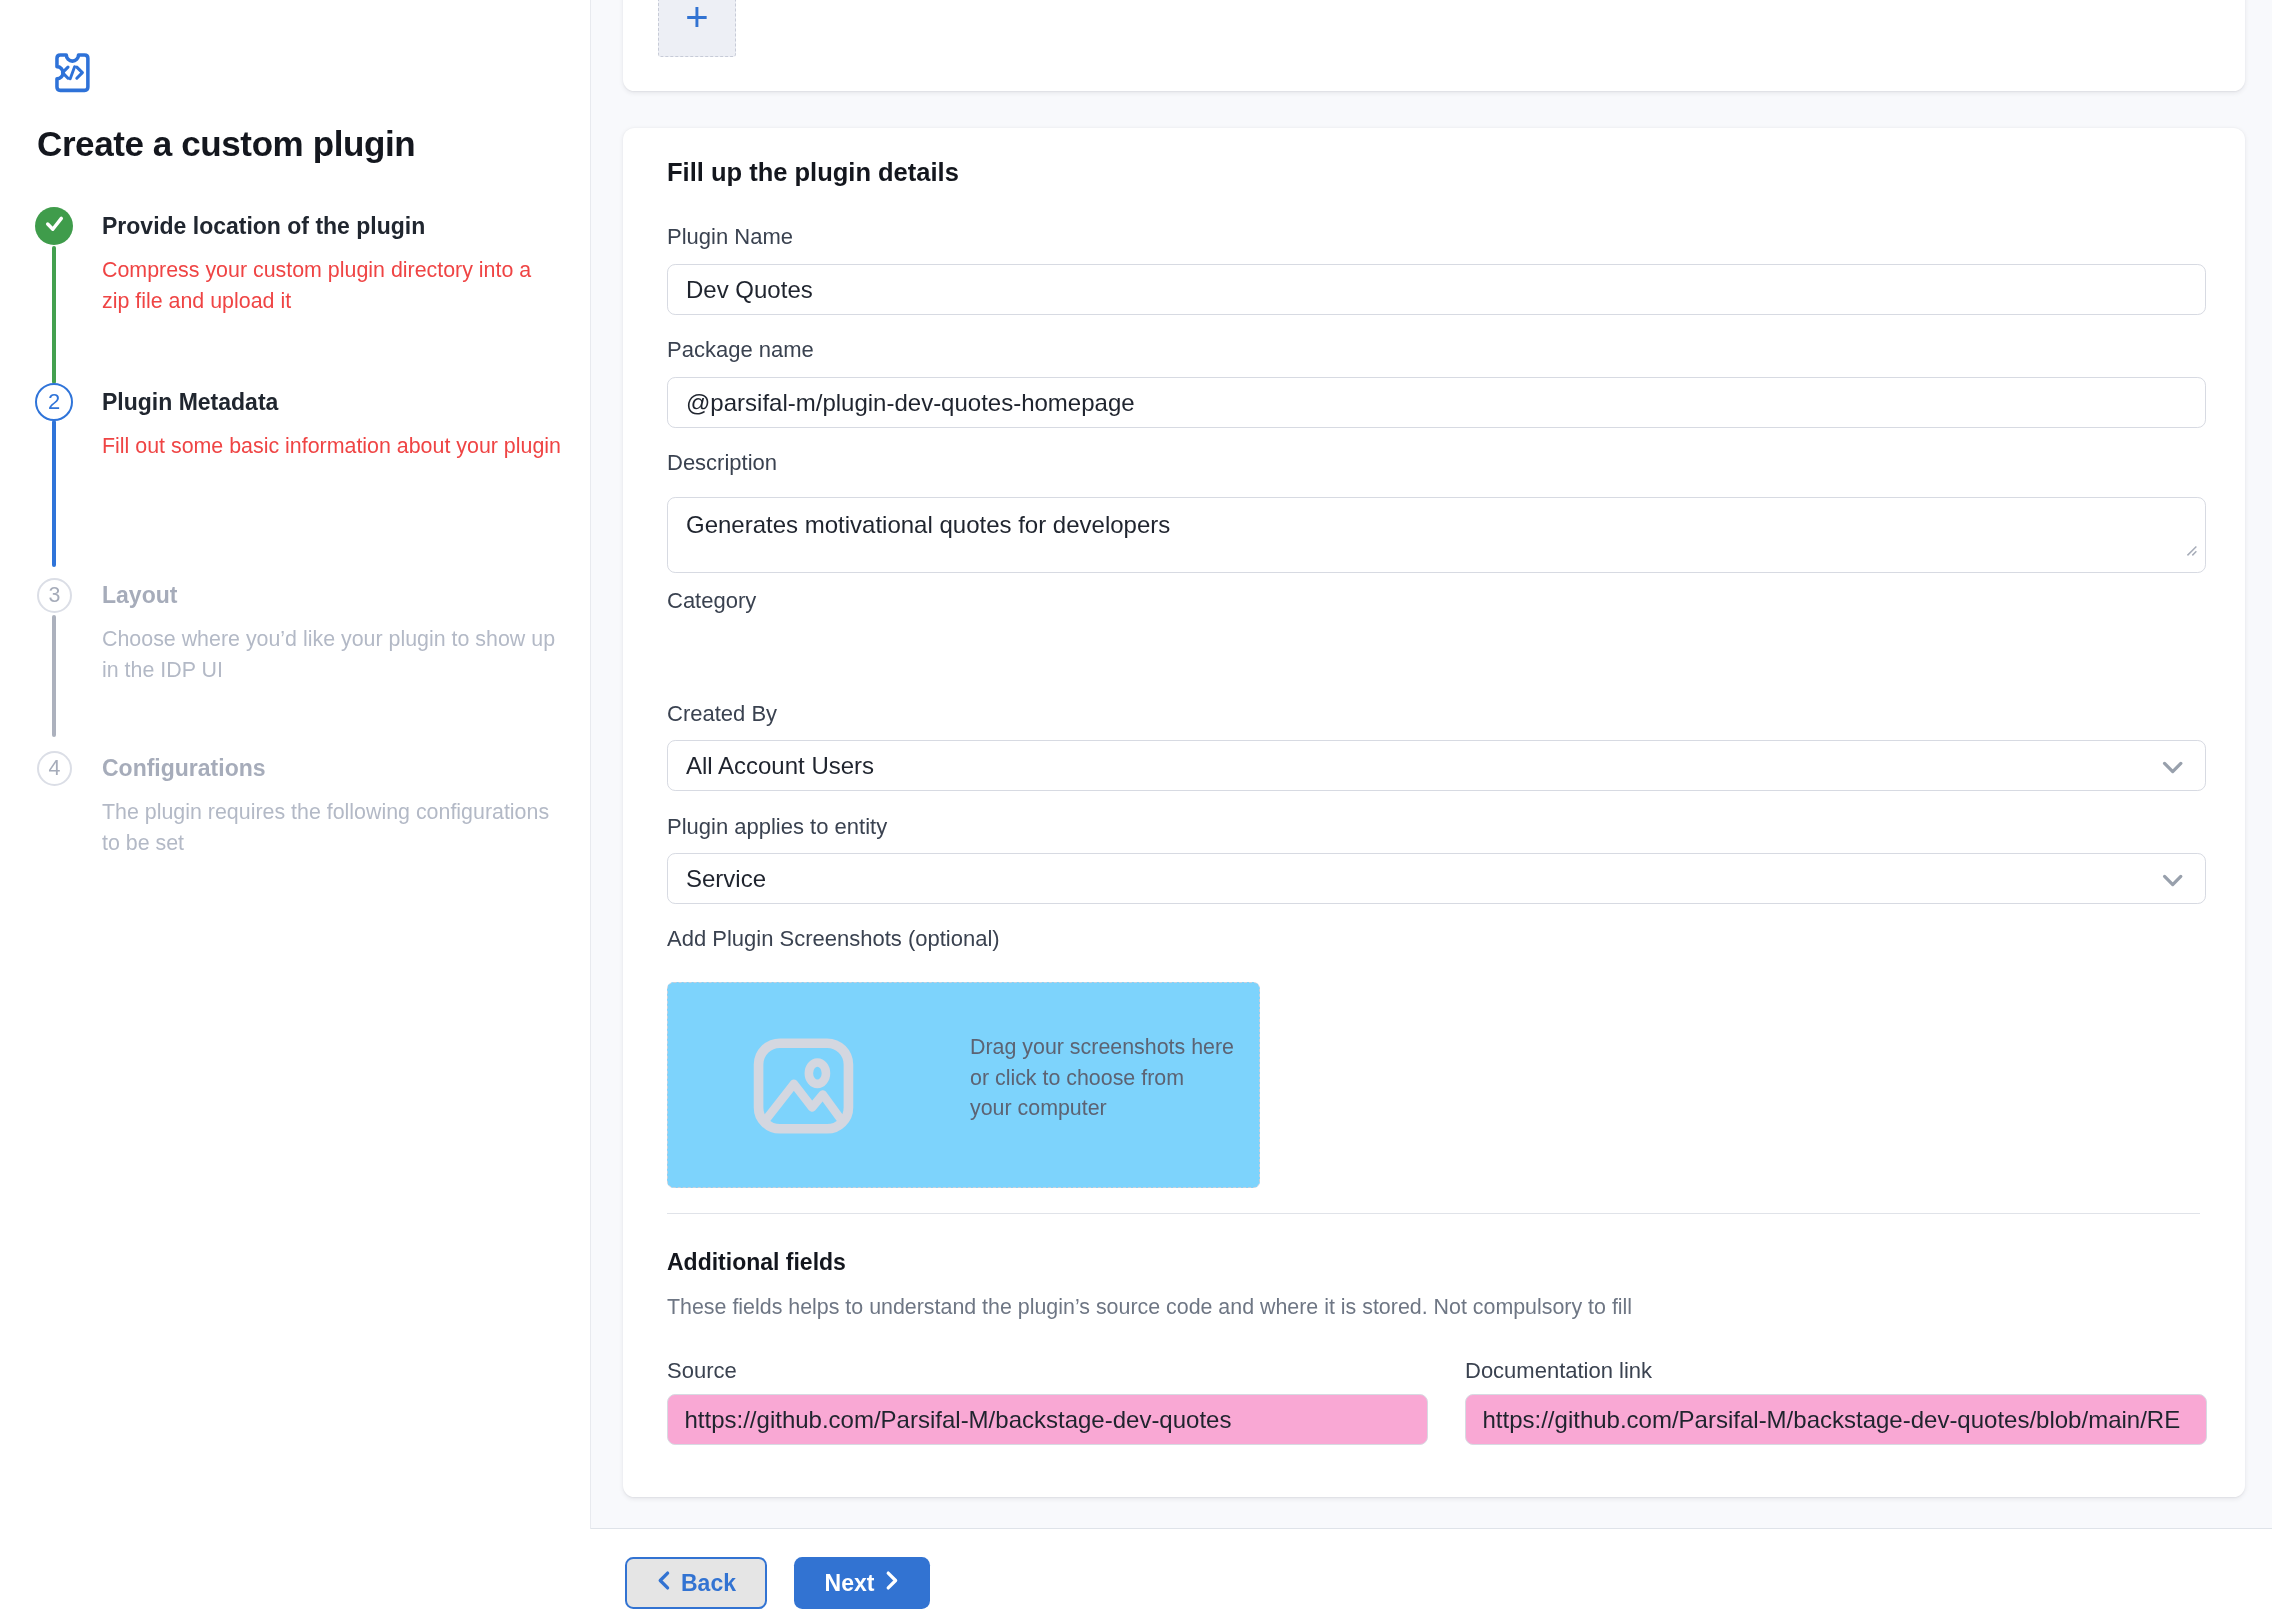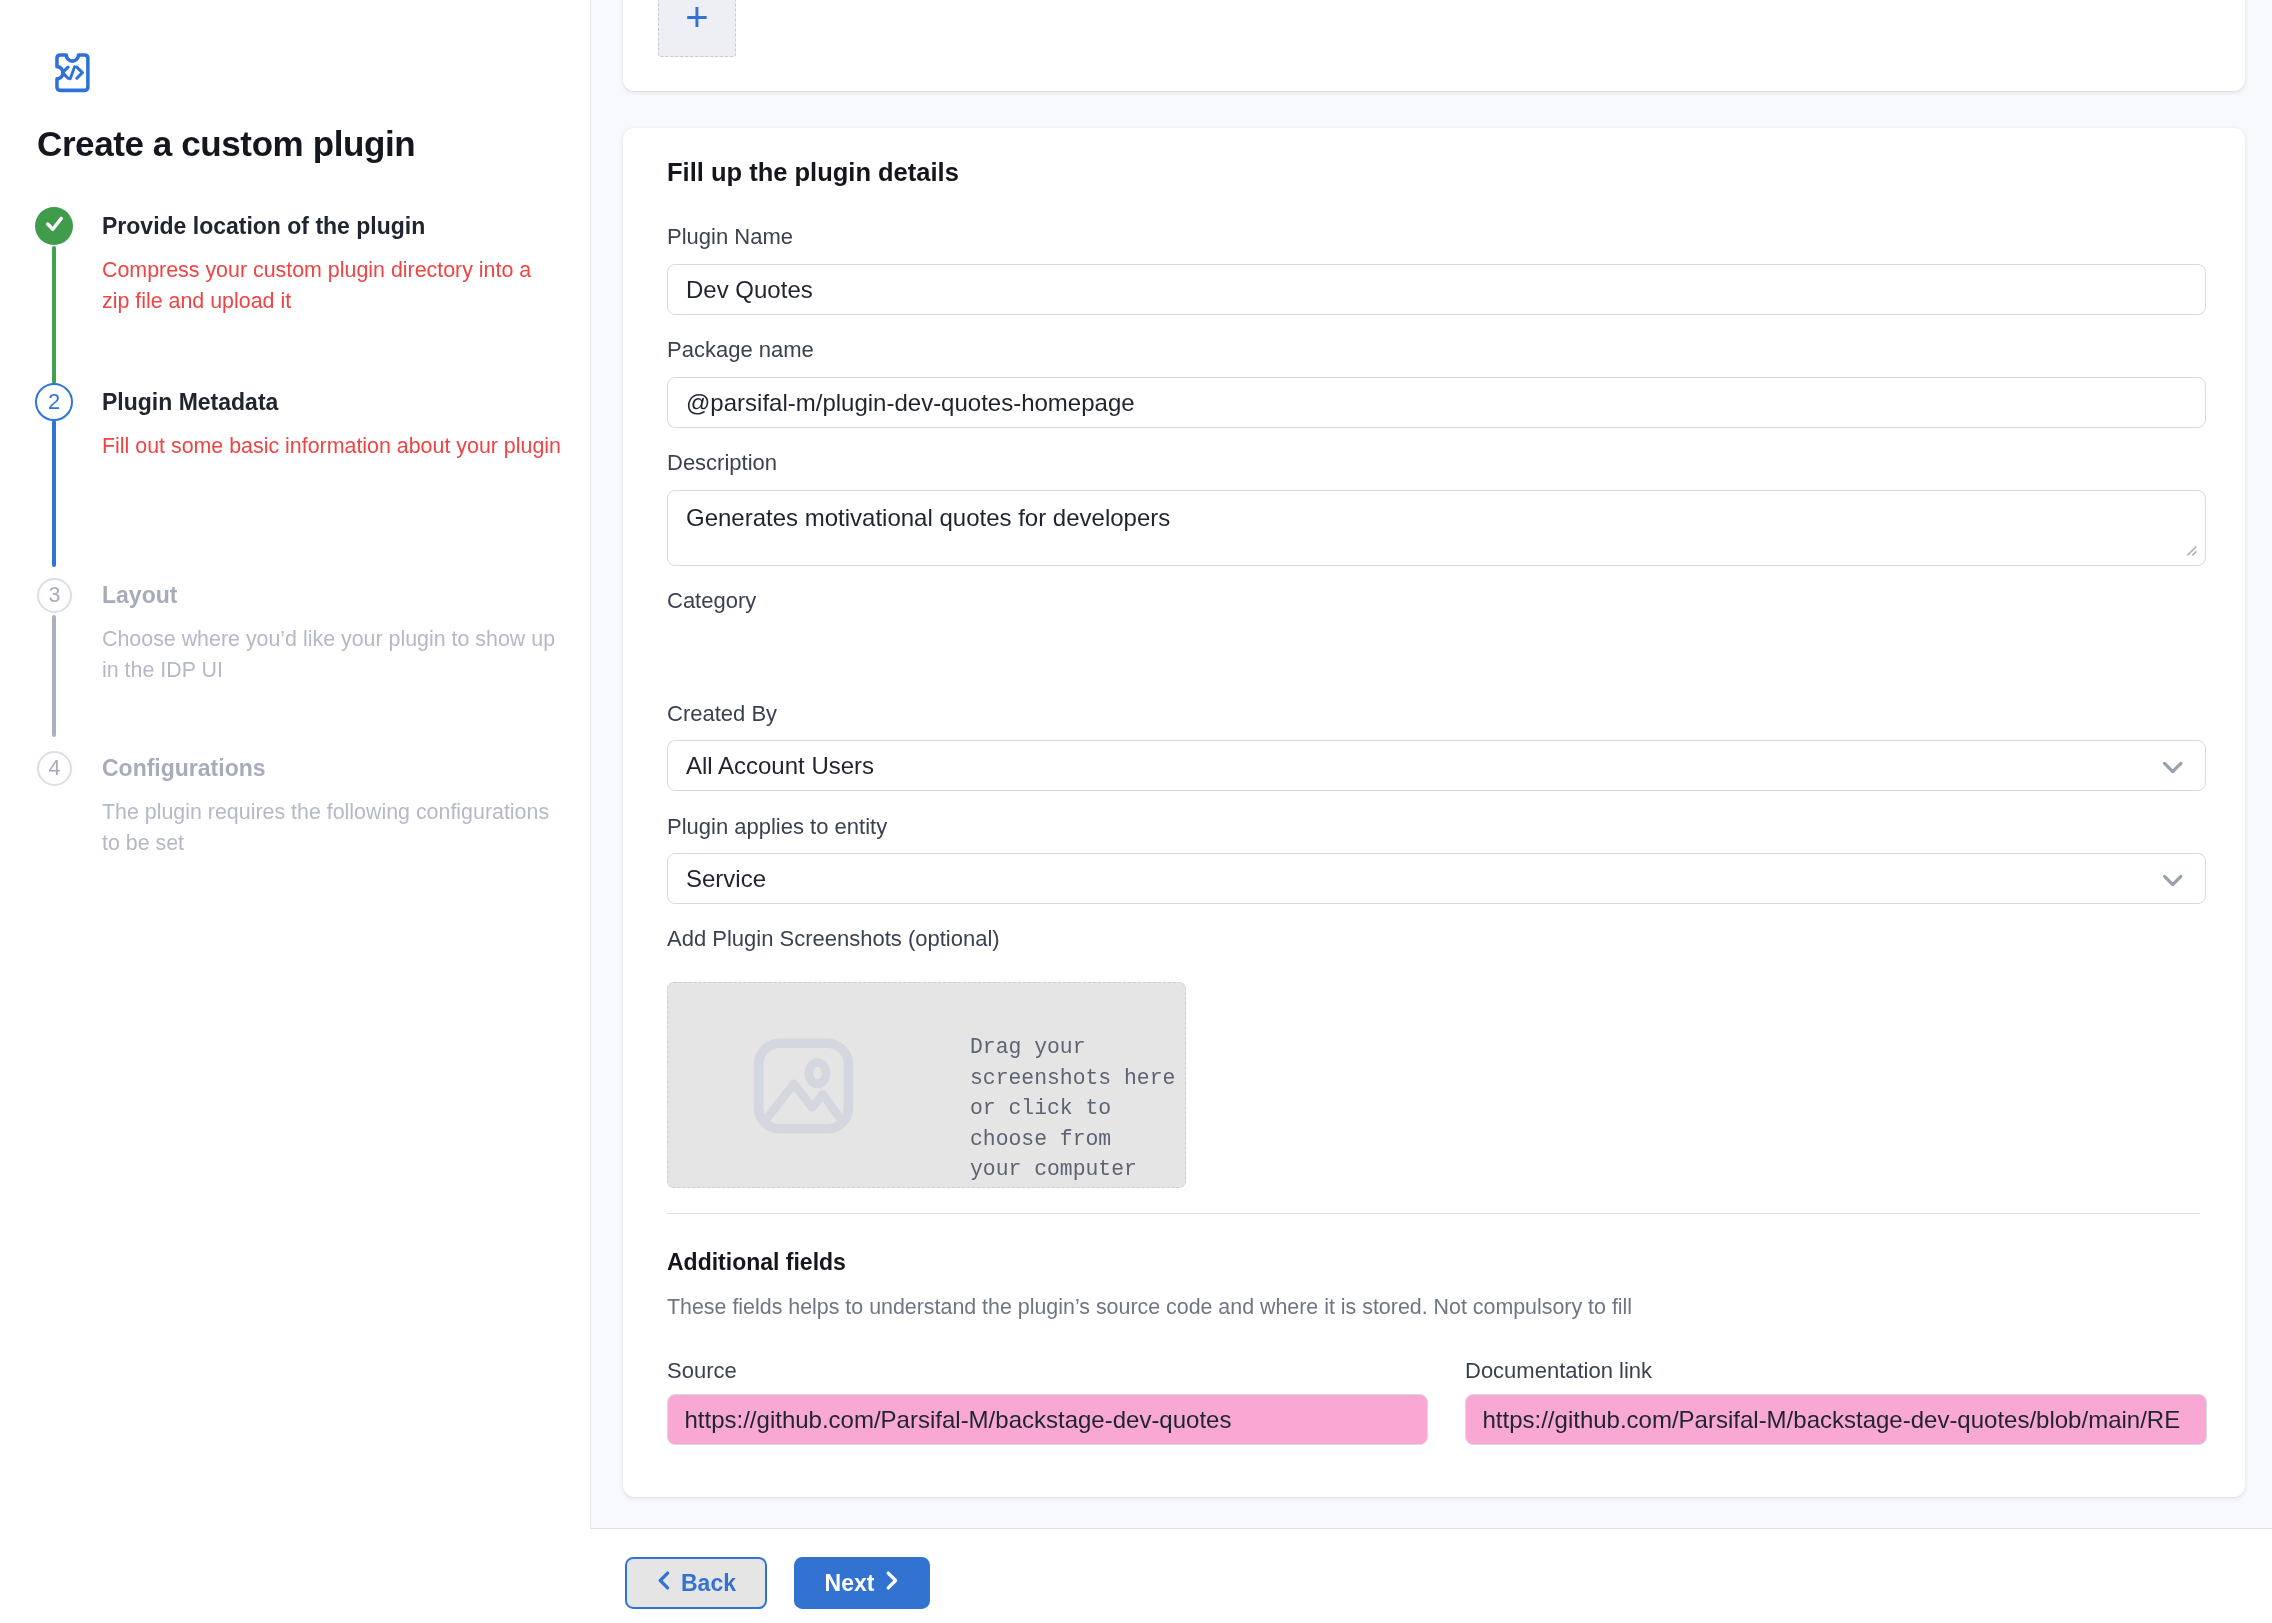--- a/index.html
+++ b/index.html
@@ -54,35 +54,34 @@
   .form-card { left:623px; top:128px; width:1622px; height:1369px; }
 
   .card-heading { left:44px; top:30px; font-size:25.5px; font-weight:700; color:#13161D; }
   .field-label { left:44px; font-size:22px; font-weight:500; color:#3A4250; line-height:26px; }
   .tbox {
     left:44px; width:1539px; height:51px;
     border:1.6px solid #D7DAE2; border-radius:8.2px; background:#fff;
     font-family:"Liberation Sans", sans-serif;
     font-size:24px; color:#1F242E; padding:0 18px; outline:none;
   }
-  textarea.tbox { height:76px; padding-top:13px; resize:none; line-height:28px; }
+  textarea.tbox { height:76px; padding-top:13px; resize:none; line-height:28px;margin-top:7px; }
   .resize-glyph { pointer-events:none; }
   .selectbox {
     left:44px; width:1539px; height:51px;
     border:1.6px solid #D7DAE2; border-radius:8.2px; background:#fff;
     display:flex; align-items:center; padding:0 18px;
     font-size:24px; color:#1F242E; cursor:pointer;
   }
   .selectbox .chev { position:absolute; right:21.4px; top:50%; transform:translateY(-50%); }
 
   .dropzone {
-    left:44px; top:854px; width:519px; height:206px;
-    background:#e5e5e5; border:1.6px dashed #CBCFD9; border-radius:6.6px;
+    left:44px; top:854px; width:593px; height:206px;
+    background:#7dd3fc; border:1.6px dashed #CBCFD9; border-radius:6.6px;
     cursor:pointer;
-    font-family:Liberation Mono, monospace;
   }
   .dz-icon { position:absolute; left:82px; top:48px; }
   .dz-text {
     position:absolute; left:302px; top:49px;
     font-size:21.4px; line-height:30.5px; color:#5C6373;
   }
 
   .hr { left:44px; top:1085px; width:1533px; height:0; border-top:1.6px solid #E0E3E9; }
   .add-heading { left:44px; top:1121px; font-size:23px; font-weight:700; color:#13161D; }
   .add-subtitle { left:44px; top:1167px; font-size:21.4px; color:#6E7684; }

